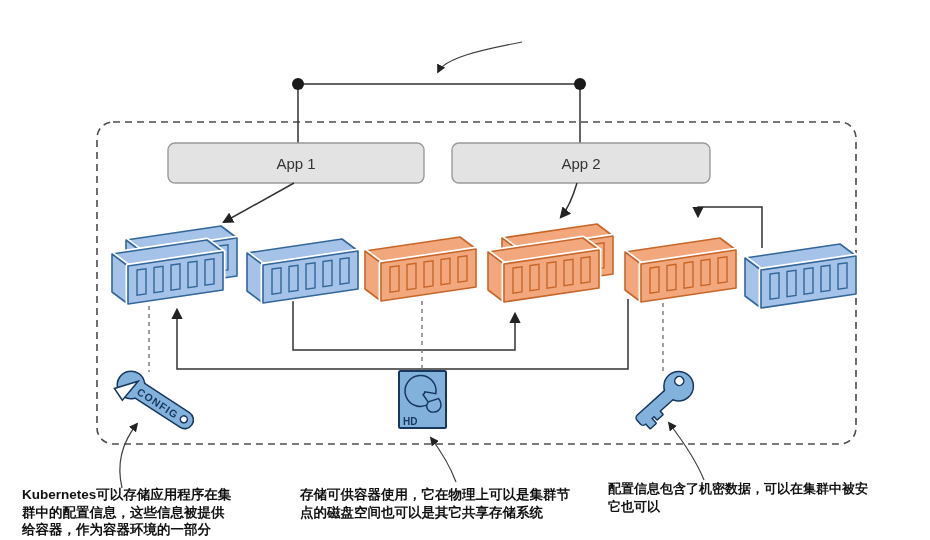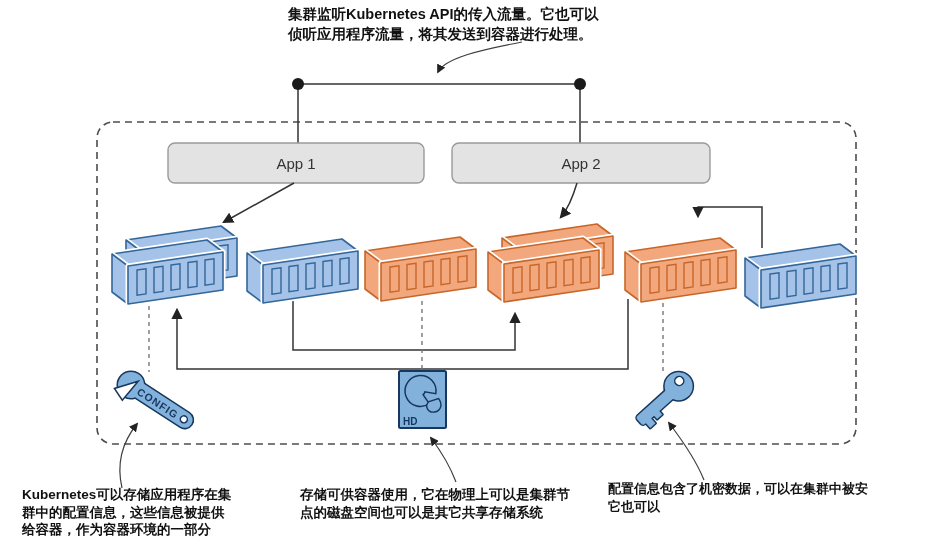--- a/index.html
+++ b/index.html
@@ -149,24 +149,20 @@
       <rect x="14" y="3" width="7" height="7" class="fl"></rect>
       <circle cx="52" cy="0" r="14" class="fl"></circle>
       <circle cx="56" cy="-3.5" r="4.5" class="icon-white"></circle>
     </g>
 
     <path d="M122,488 C116,462 124,440 137,424" class="ann-arrow" marker-end="url(#ah)"></path>
     <path d="M456,482 C450,466 440,450 431,438" class="ann-arrow" marker-end="url(#ah)"></path>
     <path d="M704,480 C696,460 682,440 669,423" class="ann-arrow" marker-end="url(#ah)"></path>
   </svg>
 
-  <div class="ann ann-top">
-    <div>集群监听Kubernetes API的传入流量。它也可以</div>
-    <div>侦听应用程序流量，将其发送到容器进行处理。</div>
-  </div>
 
   <div class="ann ann-bm">
     <div>存储可供容器使用，它在物理上可以是集群节</div>
     <div>点的磁盘空间也可以是其它共享存储系统</div>
   </div>
 
   <div class="ann ann-bl">
     <div>Kubernetes可以存储应用程序在集</div>
     <div>群中的配置信息，这些信息被提供</div>
     <div>给容器，作为容器环境的一部分</div>

